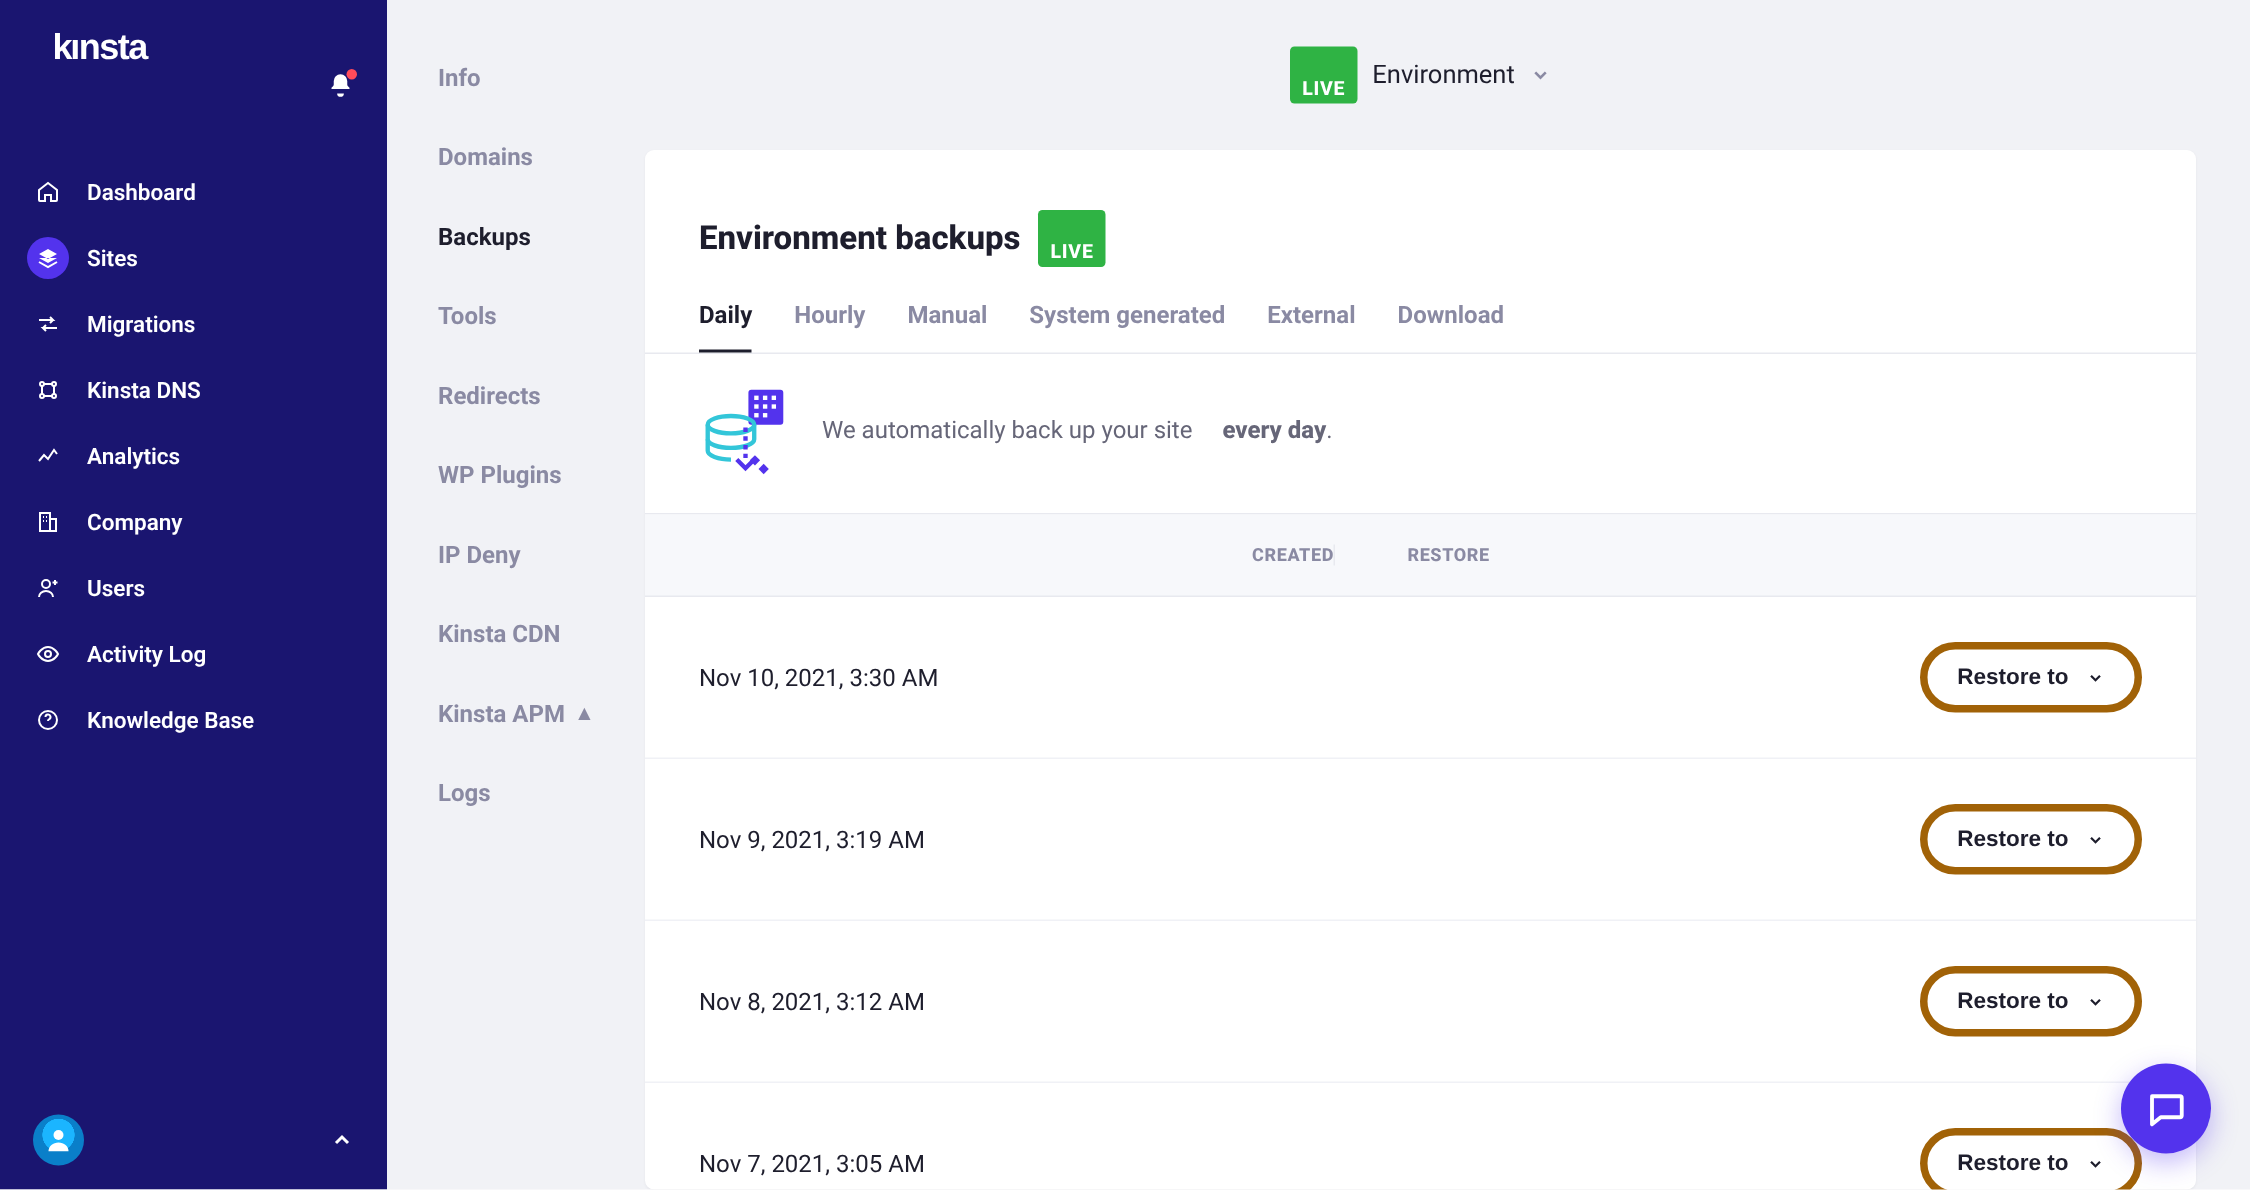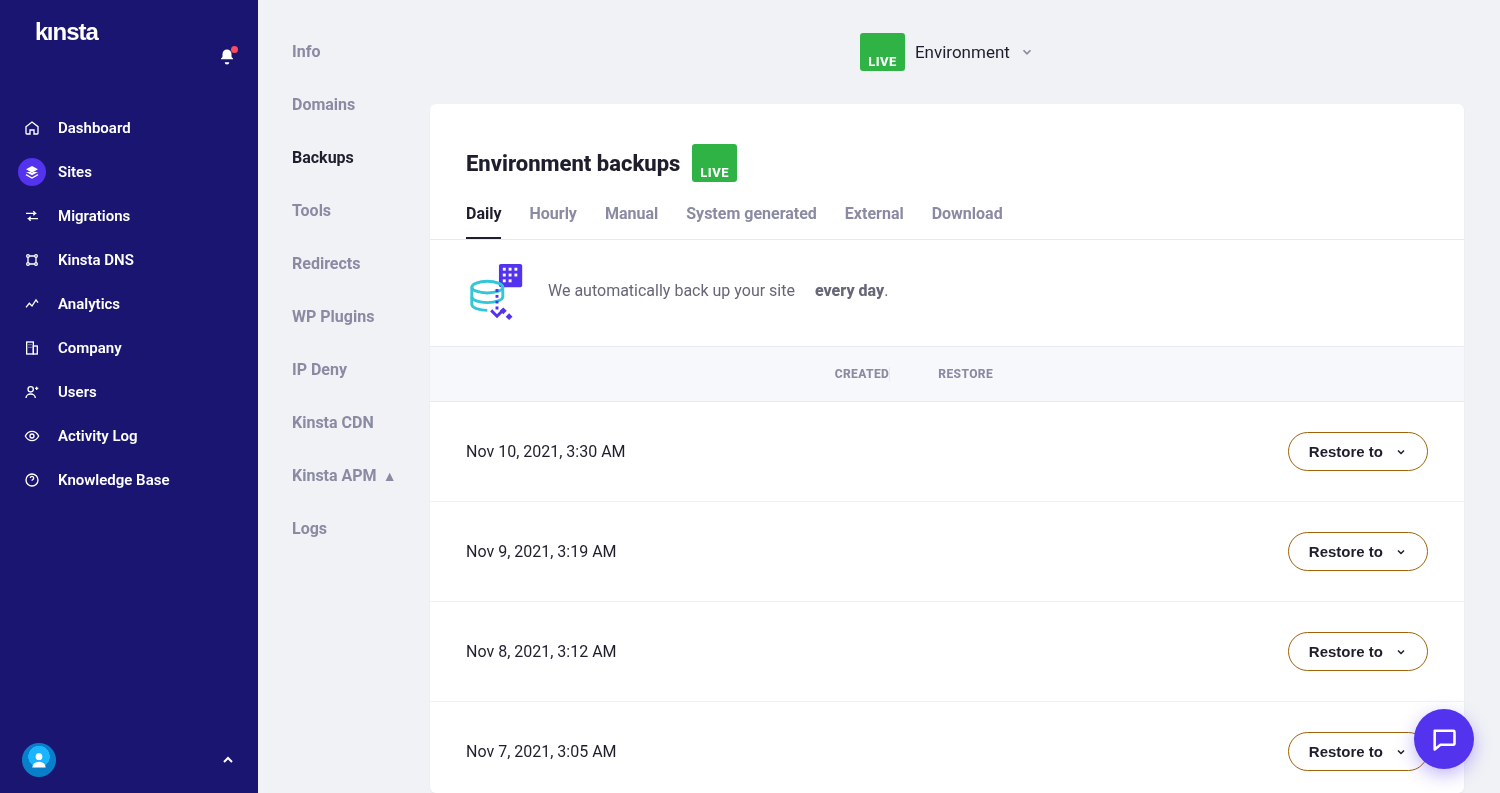--- a/index.html
+++ b/index.html
@@ -129,21 +129,21 @@
   background:#f7f8fb; border-bottom:1px solid #e8e9ef;
 }
 .thead .col-restore { width:170px; text-align:left; border-left:1px solid #e8e9ef; padding-left:48px; }
 
 .trow {
   display:flex; justify-content:space-between; align-items:center;
   padding: 30px 36px; border-bottom:1px solid #f0f1f6; font-size:16px; color:#1e1e2d;
 }
 .restore-btn {
   display:flex; align-items:center; gap:12px;
-  border:1px solid #a16207; border-radius:24px;
+  border:5px solid #a16207; border-radius:24px;
   padding: 10px 20px; font-size:15px; font-weight:700; background:#fff; cursor:pointer;
   color:#1e1e2d;
 }
 .restore-btn .chev-dn { font-size:12px; }
 
 
 .chat-bubble {
   position:absolute; right:26px; bottom:24px;
   width:60px; height:60px; border-radius:50%; background:#5333ed;
   display:flex; align-items:center; justify-content:center;

